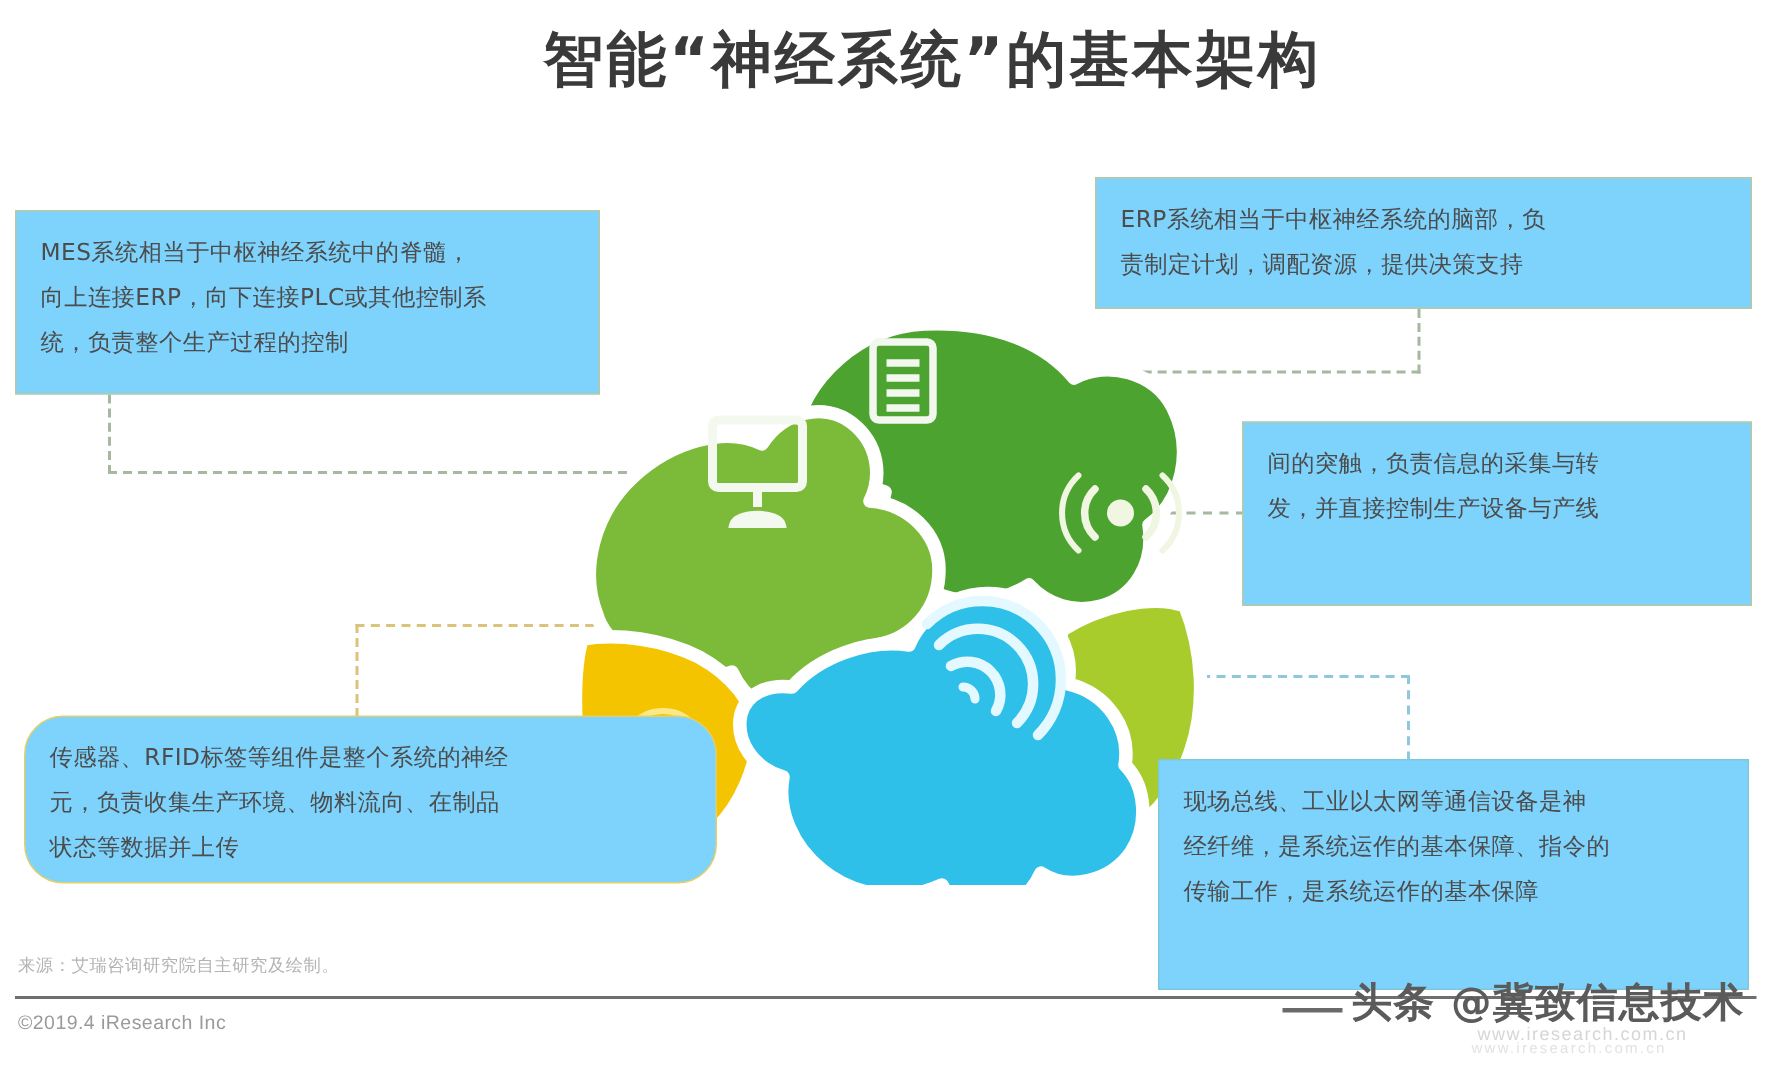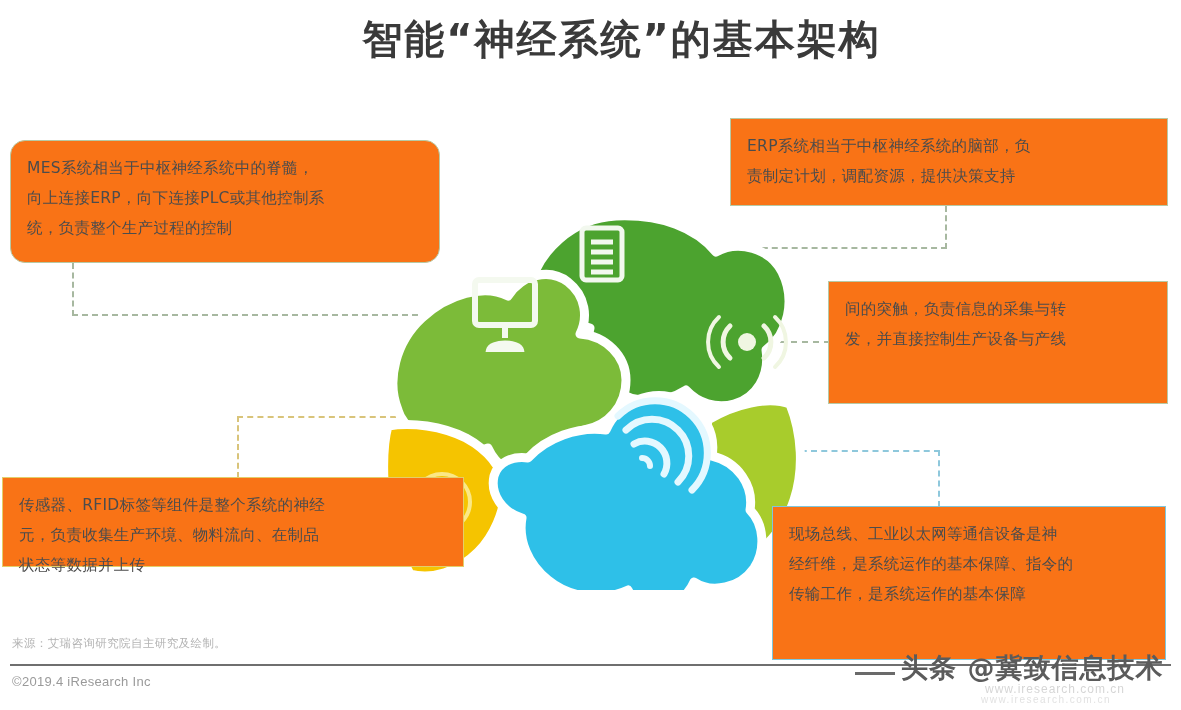--- a/index.html
+++ b/index.html
@@ -19,37 +19,37 @@
     font-size:40px;font-weight:bold;color:#3a3a3a;
     letter-spacing:2px;
     font-family:"DejaVu Sans","Liberation Sans",sans-serif;
     padding-left:31px;
   }
 
   
   .callout{
     position:absolute;
     box-sizing:border-box;
-    background:#f97316;
+    background:#7dd3fc;
     border:1.5px solid #b9c9a7;
     padding:12px 14px 12px 16px;
     font-size:15.5px;
     line-height:1.95;
     color:#4c4c4c;
     letter-spacing:0.3px;
     font-family:"DejaVu Sans","Liberation Sans",sans-serif;
   }
   .callout.green{border-color:#b7c9a4;}
   .callout.yellow{border-color:#e3cf6a;}
   .callout.blue{border-color:#7ec7dd;}
 
-  #box-mes   {left:10px;  top:140px; width:430px; height:123px;border-radius:15px;}
+  #box-mes   {left:10px;  top:140px; width:390px; height:123px;}
   #box-erp   {left:730px; top:118px; width:438px; height:88px;}
   #box-plc   {left:828px; top:281px; width:340px; height:123px;}
-  #box-sensor{left:2px;  top:477px; width:462px; height:90px;}
+  #box-sensor{left:16px;  top:477px; width:462px; height:112px;border-radius:26px;}
   #box-net   {left:772px; top:506px; width:394px; height:154px;}
 
   
   .dash-h{position:absolute;height:0;border-top:2px dashed #9aa89a;}
   .dash-v{position:absolute;width:0;border-left:2px dashed #9aa89a;}
   .dash-h.g,.dash-v.g{border-color:#a7b8a0;}
   .dash-h.y,.dash-v.y{border-color:#d9c47a;}
   .dash-h.b,.dash-v.b{border-color:#8ec8dc;}
 
   

